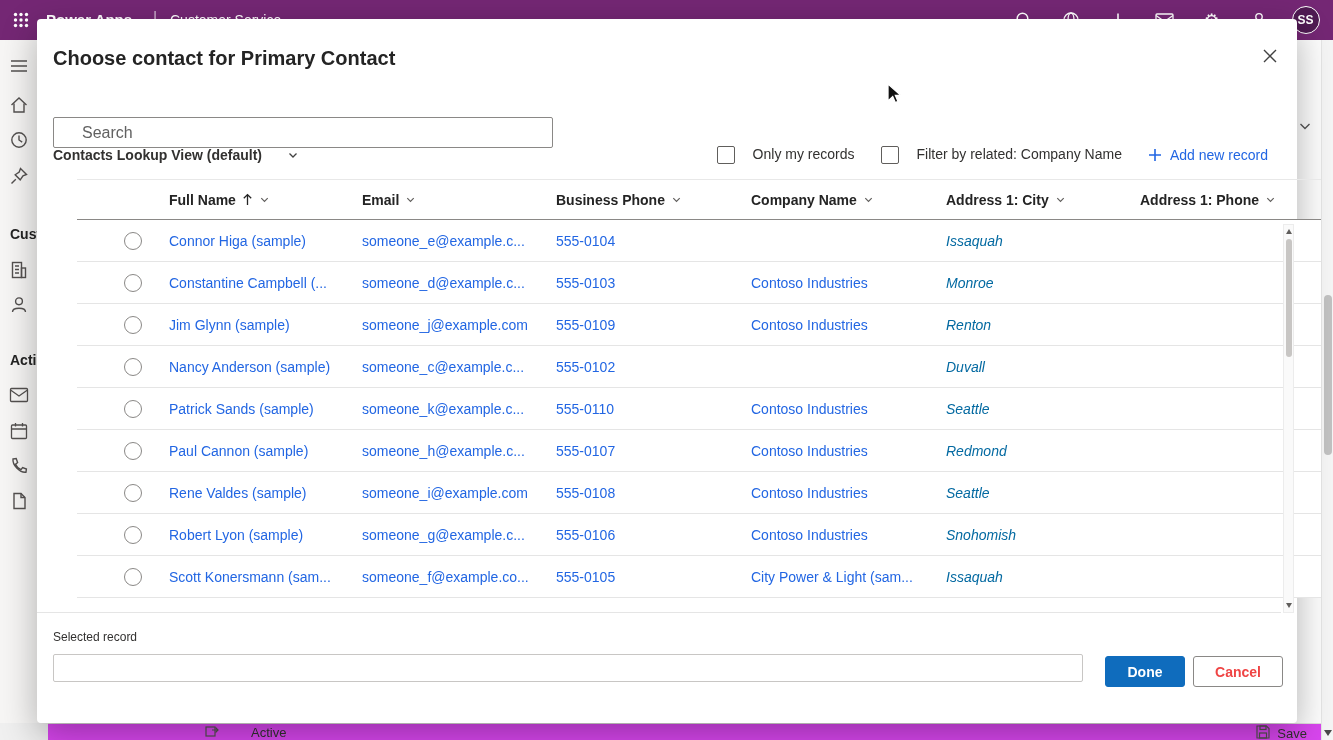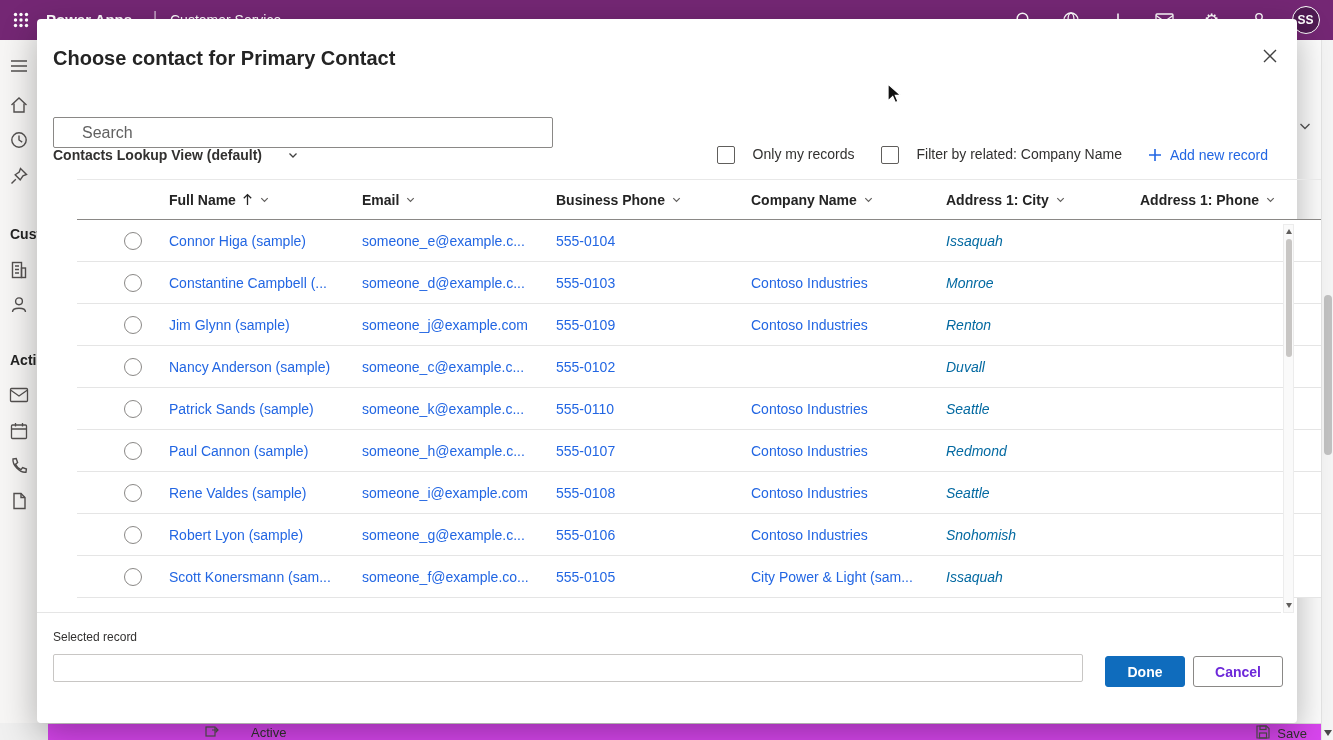--- a/index.html
+++ b/index.html
@@ -60,21 +60,21 @@
   .table-bottom-line { position:absolute; left:0; top:593px; width:1244px; border-top:1px solid #e5e5e5; }
 
   .tbl-scroll { position:absolute; left:1246px; top:205px; width:11px; height:389px; background:#fafafa; border:1px solid #ececec; }
   .tbl-up { position:absolute; left:2px; top:4px; width:0; height:0; border-left:3.5px solid transparent; border-right:3.5px solid transparent; border-bottom:5px solid #605e5c; }
   .tbl-down { position:absolute; left:2px; bottom:4px; width:0; height:0; border-left:3.5px solid transparent; border-right:3.5px solid transparent; border-top:5px solid #605e5c; }
   .tbl-thumb { position:absolute; left:1.5px; top:14px; width:6px; height:118px; background:#c8c6c4; border-radius:3px; cursor:pointer; }
 
   .sel-label { position:absolute; left:16px; top:611px; font-size:12px; color:#323130; }
   .sel-input { position:absolute; left:16px; top:635px; width:1030px; height:28px; border:1px solid #c8c6c4; border-radius:2px; padding:0 8px; font-size:14px; outline:none; font-family:inherit; }
   .done-btn { position:absolute; left:1068px; top:637px; width:80px; height:31px; background:var(--btn,#0F6CBD); border:1px solid var(--btn,#0F6CBD); border-radius:3px; color:#fff; font-weight:600; font-size:14px; display:flex; align-items:center; justify-content:center; cursor:pointer; }
-  .cancel-btn { position:absolute; left:1156px; top:637px; width:90px; height:31px; background:#fff; border:1px solid #8a8886; border-radius:3px; color:#6d28d9; font-weight:600; font-size:14px; display:flex; align-items:center; justify-content:center; cursor:pointer; }
+  .cancel-btn { position:absolute; left:1156px; top:637px; width:90px; height:31px; background:#fff; border:1px solid #8a8886; border-radius:3px; color:#ef4444; font-weight:600; font-size:14px; display:flex; align-items:center; justify-content:center; cursor:pointer; }
 
   .cursor { position:absolute; left:885px; top:83px; z-index:60; pointer-events:none; }
 </style>
 </head>
 <body>
 
 <div class="screen">
 
   <div class="topbar">
     <span class="waffle">

